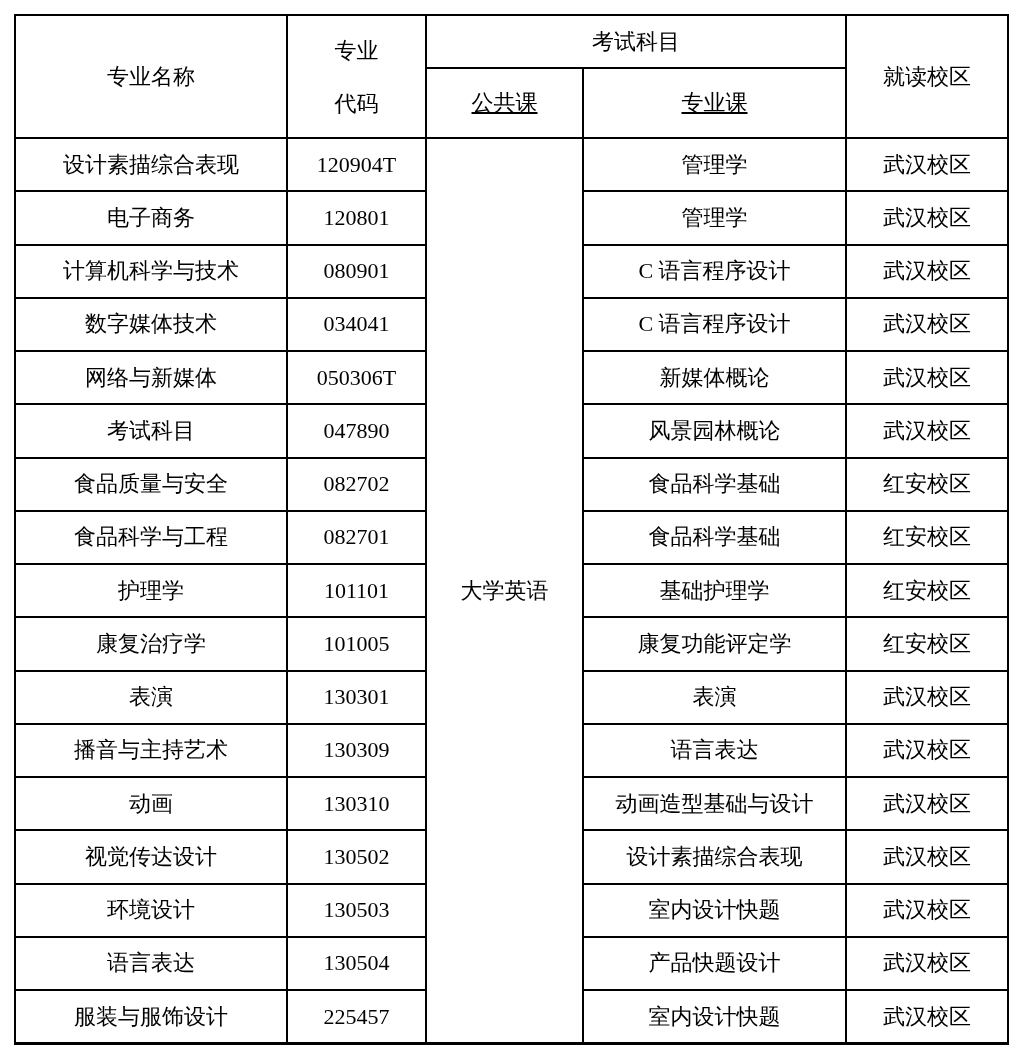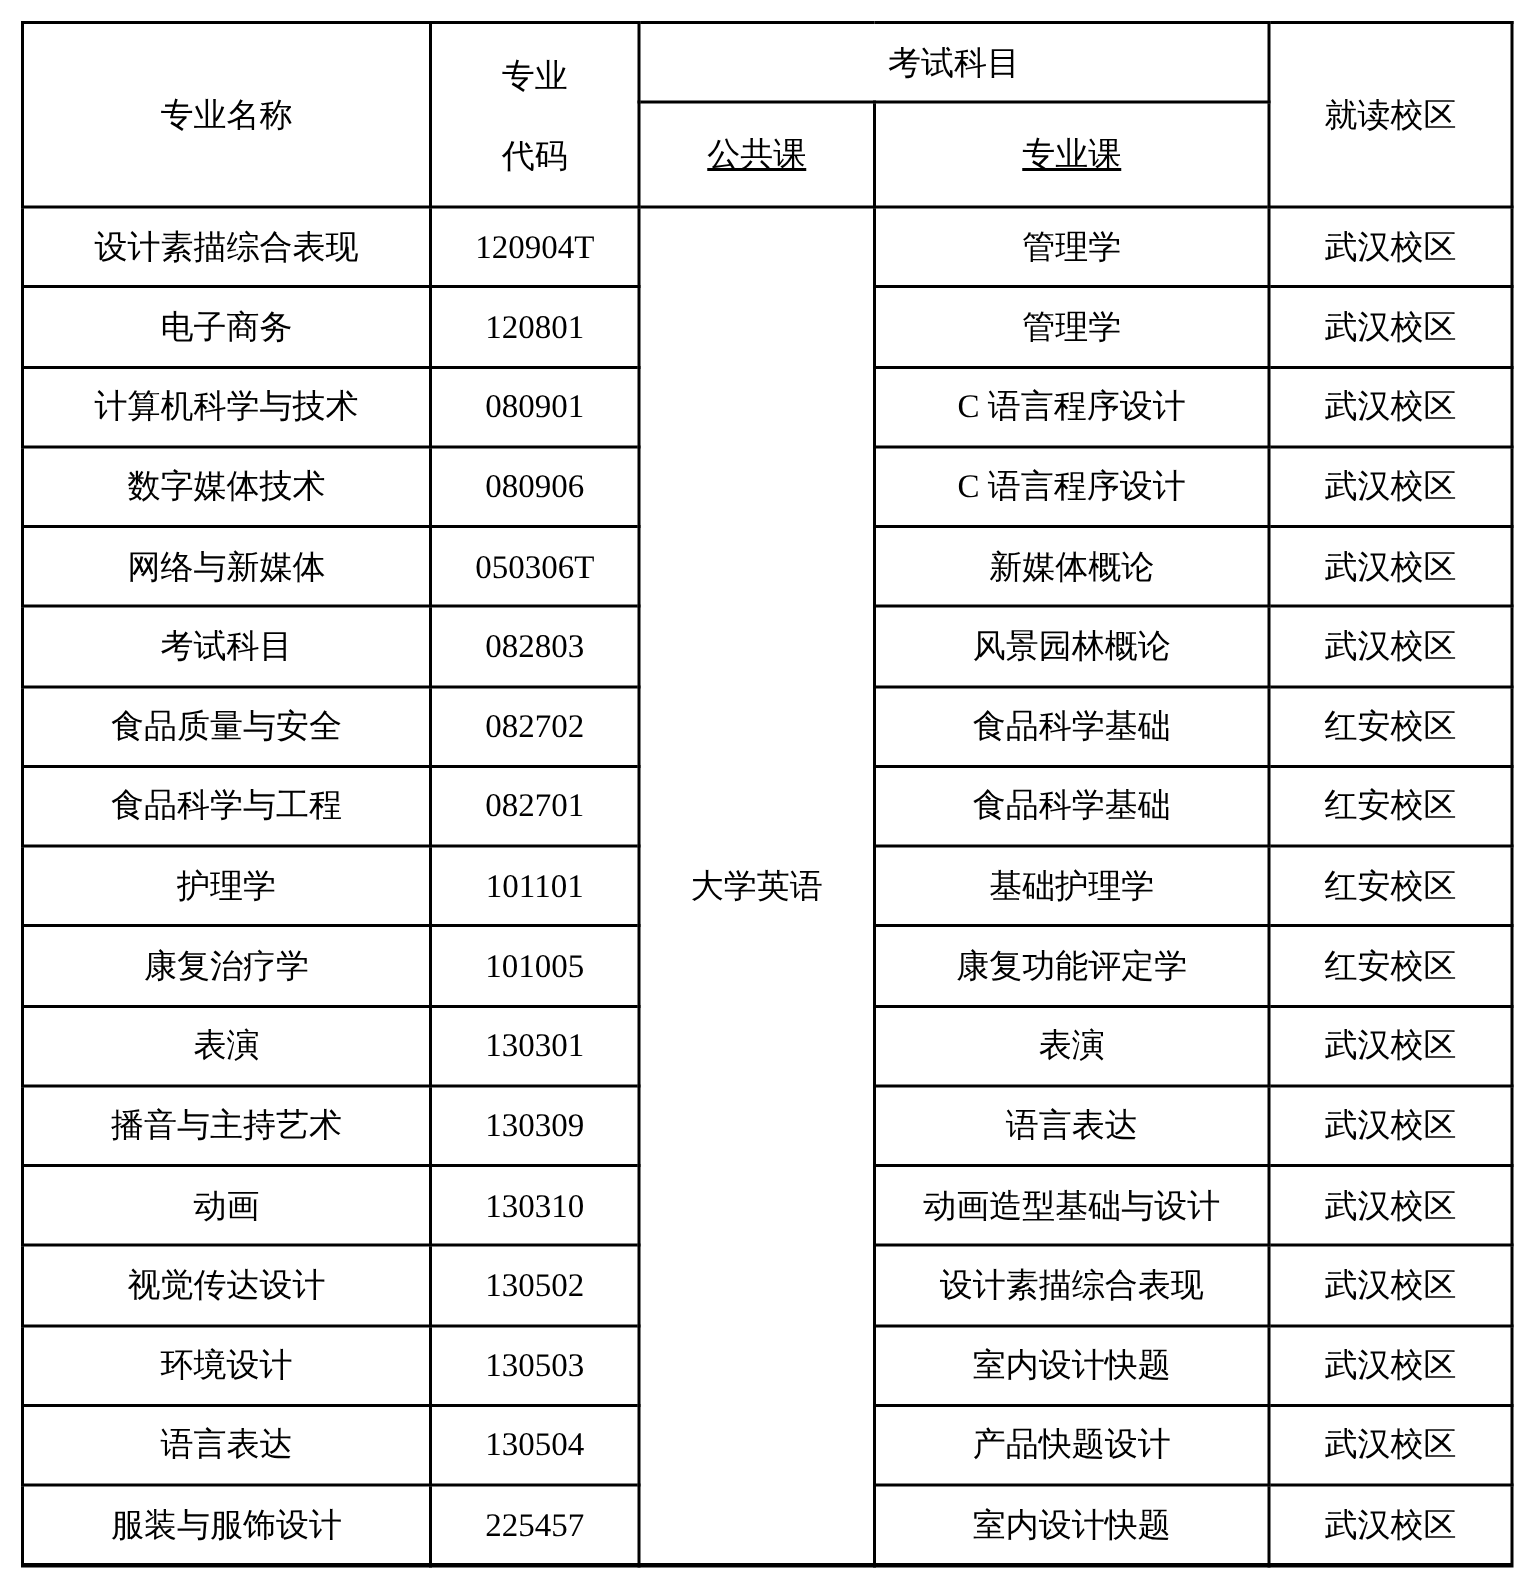--- a/index.html
+++ b/index.html
@@ -82,33 +82,33 @@
       <td>武汉校区</td>
     </tr>
     <tr class="data-row">
       <td>计算机科学与技术</td>
       <td>080901</td>
       <td>C 语言程序设计</td>
       <td>武汉校区</td>
     </tr>
     <tr class="data-row">
       <td>数字媒体技术</td>
-      <td>080906</td>
+      <td>034041</td>
       <td>C 语言程序设计</td>
       <td>武汉校区</td>
     </tr>
     <tr class="data-row">
       <td>网络与新媒体</td>
       <td>050306T</td>
       <td>新媒体概论</td>
       <td>武汉校区</td>
     </tr>
     <tr class="data-row">
       <td>考试科目</td>
-      <td>082803</td>
+      <td>047890</td>
       <td>风景园林概论</td>
       <td>武汉校区</td>
     </tr>
     <tr class="data-row">
       <td>食品质量与安全</td>
       <td>082702</td>
       <td>食品科学基础</td>
       <td>红安校区</td>
     </tr>
     <tr class="data-row">

